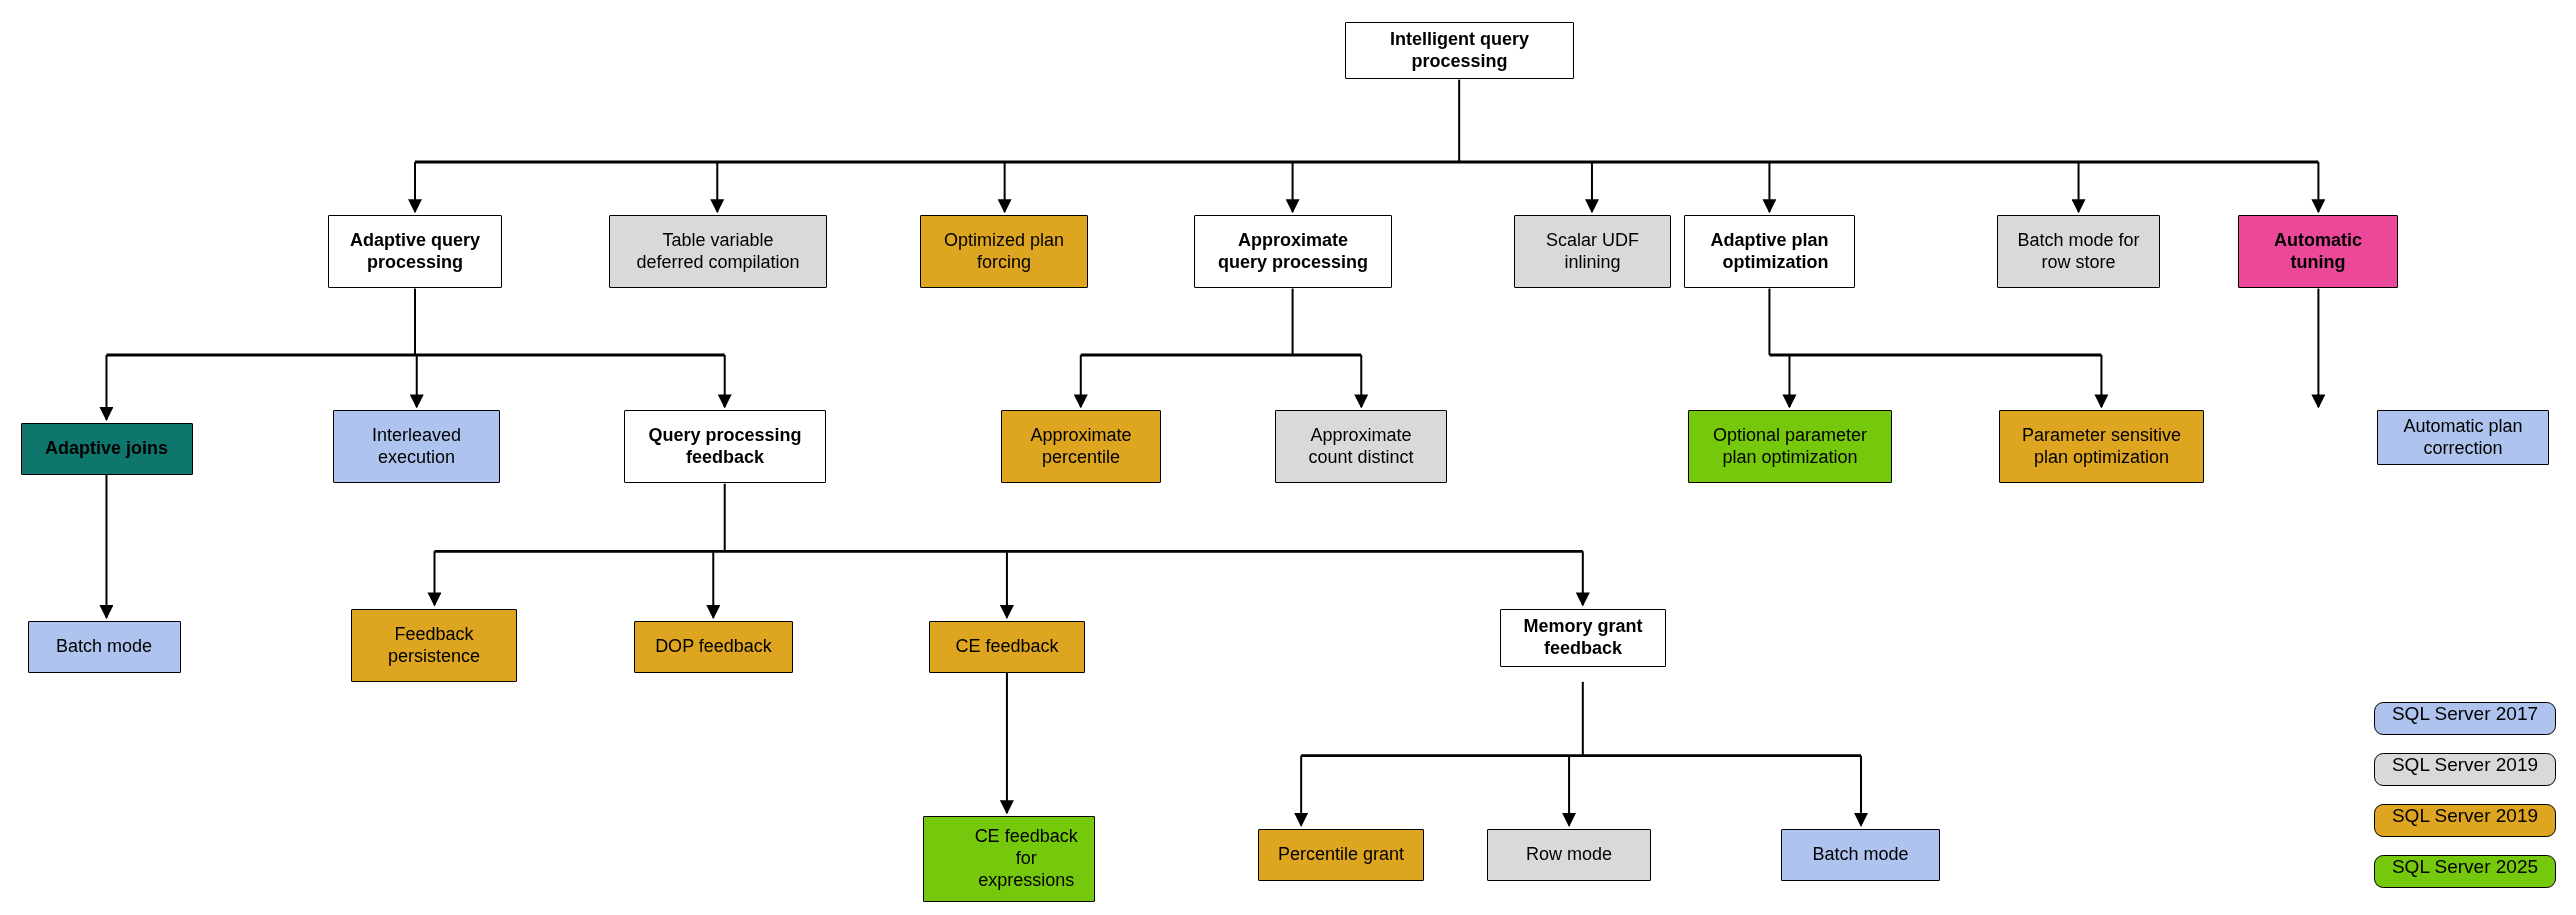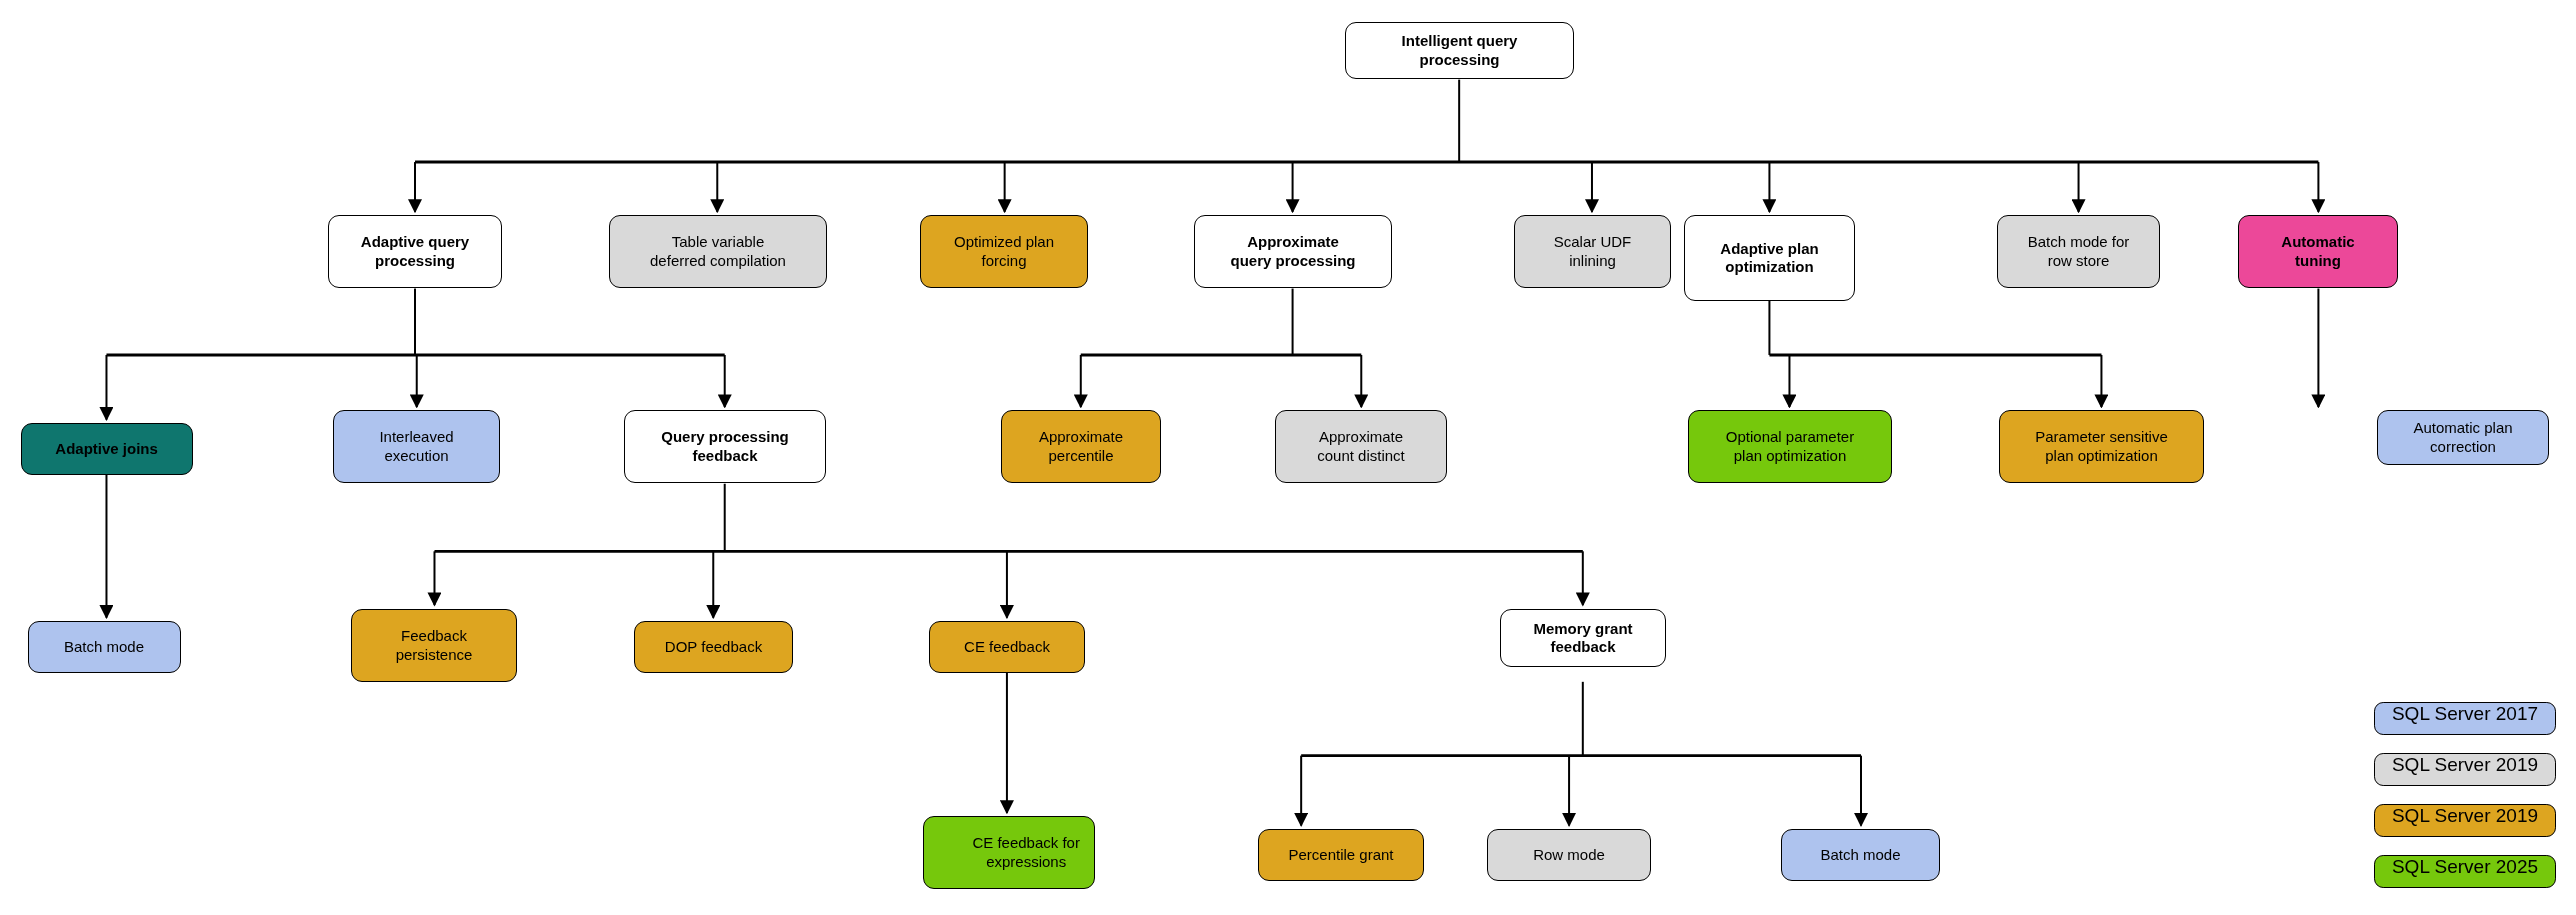--- a/index.html
+++ b/index.html
@@ -21,28 +21,28 @@
     left: 0;
     top: 0;
     width: 2576px;
     height: 916px;
     pointer-events: none;
   }
   .node {
     position: absolute;
     box-sizing: border-box;
     border: 1.7px solid #000000;
-    border-radius: 11px;
+    border-radius: 1px;
     background: #ffffff;
     display: flex;
     align-items: center;
     justify-content: center;
     text-align: center;
     color: #000000;
-    font-size: 15px;
+    font-size: 18px;
     line-height: 1.22;
     padding: 2.3px 5.7px;
     z-index: 2;
   }
   .node .label {
     display: block;
     white-space: pre-line;
   }
   .node.bold { font-weight: bold; }
   .legend-box {
@@ -125,21 +125,21 @@
 forcing</span>
       </div>
       <div class="node bold" style="left: 1194px; top: 215px; width: 198px; height: 73px; background: rgb(255, 255, 255);">
         <span class="label">Approximate
 query processing</span>
       </div>
       <div class="node" style="left: 1514px; top: 215px; width: 157px; height: 73px; background: rgb(217, 217, 217);">
         <span class="label">Scalar UDF
 inlining</span>
       </div>
-      <div class="node bold" style="left: 1684px; top: 215px; width: 171px; height: 86px; background: rgb(255, 255, 255);">
+      <div class="node bold" style="left: 1684px; top: 215px; width: 171px; height: 73px; background: rgb(255, 255, 255); text-align: right;">
         <span class="label">Adaptive plan
 optimization</span>
       </div>
       <div class="node" style="left: 1997px; top: 215px; width: 163px; height: 73px; background: rgb(217, 217, 217);">
         <span class="label">Batch mode for
 row store</span>
       </div>
       <div class="node bold" style="left: 2238px; top: 215px; width: 160px; height: 73px; background: #ec4899;">
         <span class="label">Automatic
 tuning</span>
@@ -185,21 +185,21 @@
       <div class="node" style="left: 634px; top: 621px; width: 159px; height: 52px; background: rgb(221, 165, 32);">
         <span class="label">DOP feedback</span>
       </div>
       <div class="node" style="left: 929px; top: 621px; width: 156px; height: 52px; background: rgb(221, 165, 32);">
         <span class="label">CE feedback</span>
       </div>
       <div class="node bold" style="left: 1500px; top: 609px; width: 166px; height: 58px; background: rgb(255, 255, 255);">
         <span class="label">Memory grant
 feedback</span>
       </div>
-      <div class="node" style="left: 923px; top: 816px; width: 172px; height: 73px; background: rgb(118, 200, 12); padding-left: 40px;">
+      <div class="node" style="left: 923px; top: 816px; width: 172px; height: 86px; background: rgb(118, 200, 12); padding-left: 40px;">
         <span class="label">CE feedback for
 expressions</span>
       </div>
       <div class="node" style="left: 1218px; top: 829px; width: 166px; height: 52px; background: rgb(221, 165, 32); margin-left: 40px;">
         <span class="label">Percentile grant</span>
       </div>
       <div class="node" style="left: 1487px; top: 829px; width: 164px; height: 52px; background: rgb(217, 217, 217);">
         <span class="label">Row mode</span>
       </div>
       <div class="node" style="left: 1781px; top: 829px; width: 159px; height: 52px; background: rgb(174, 195, 238);">

